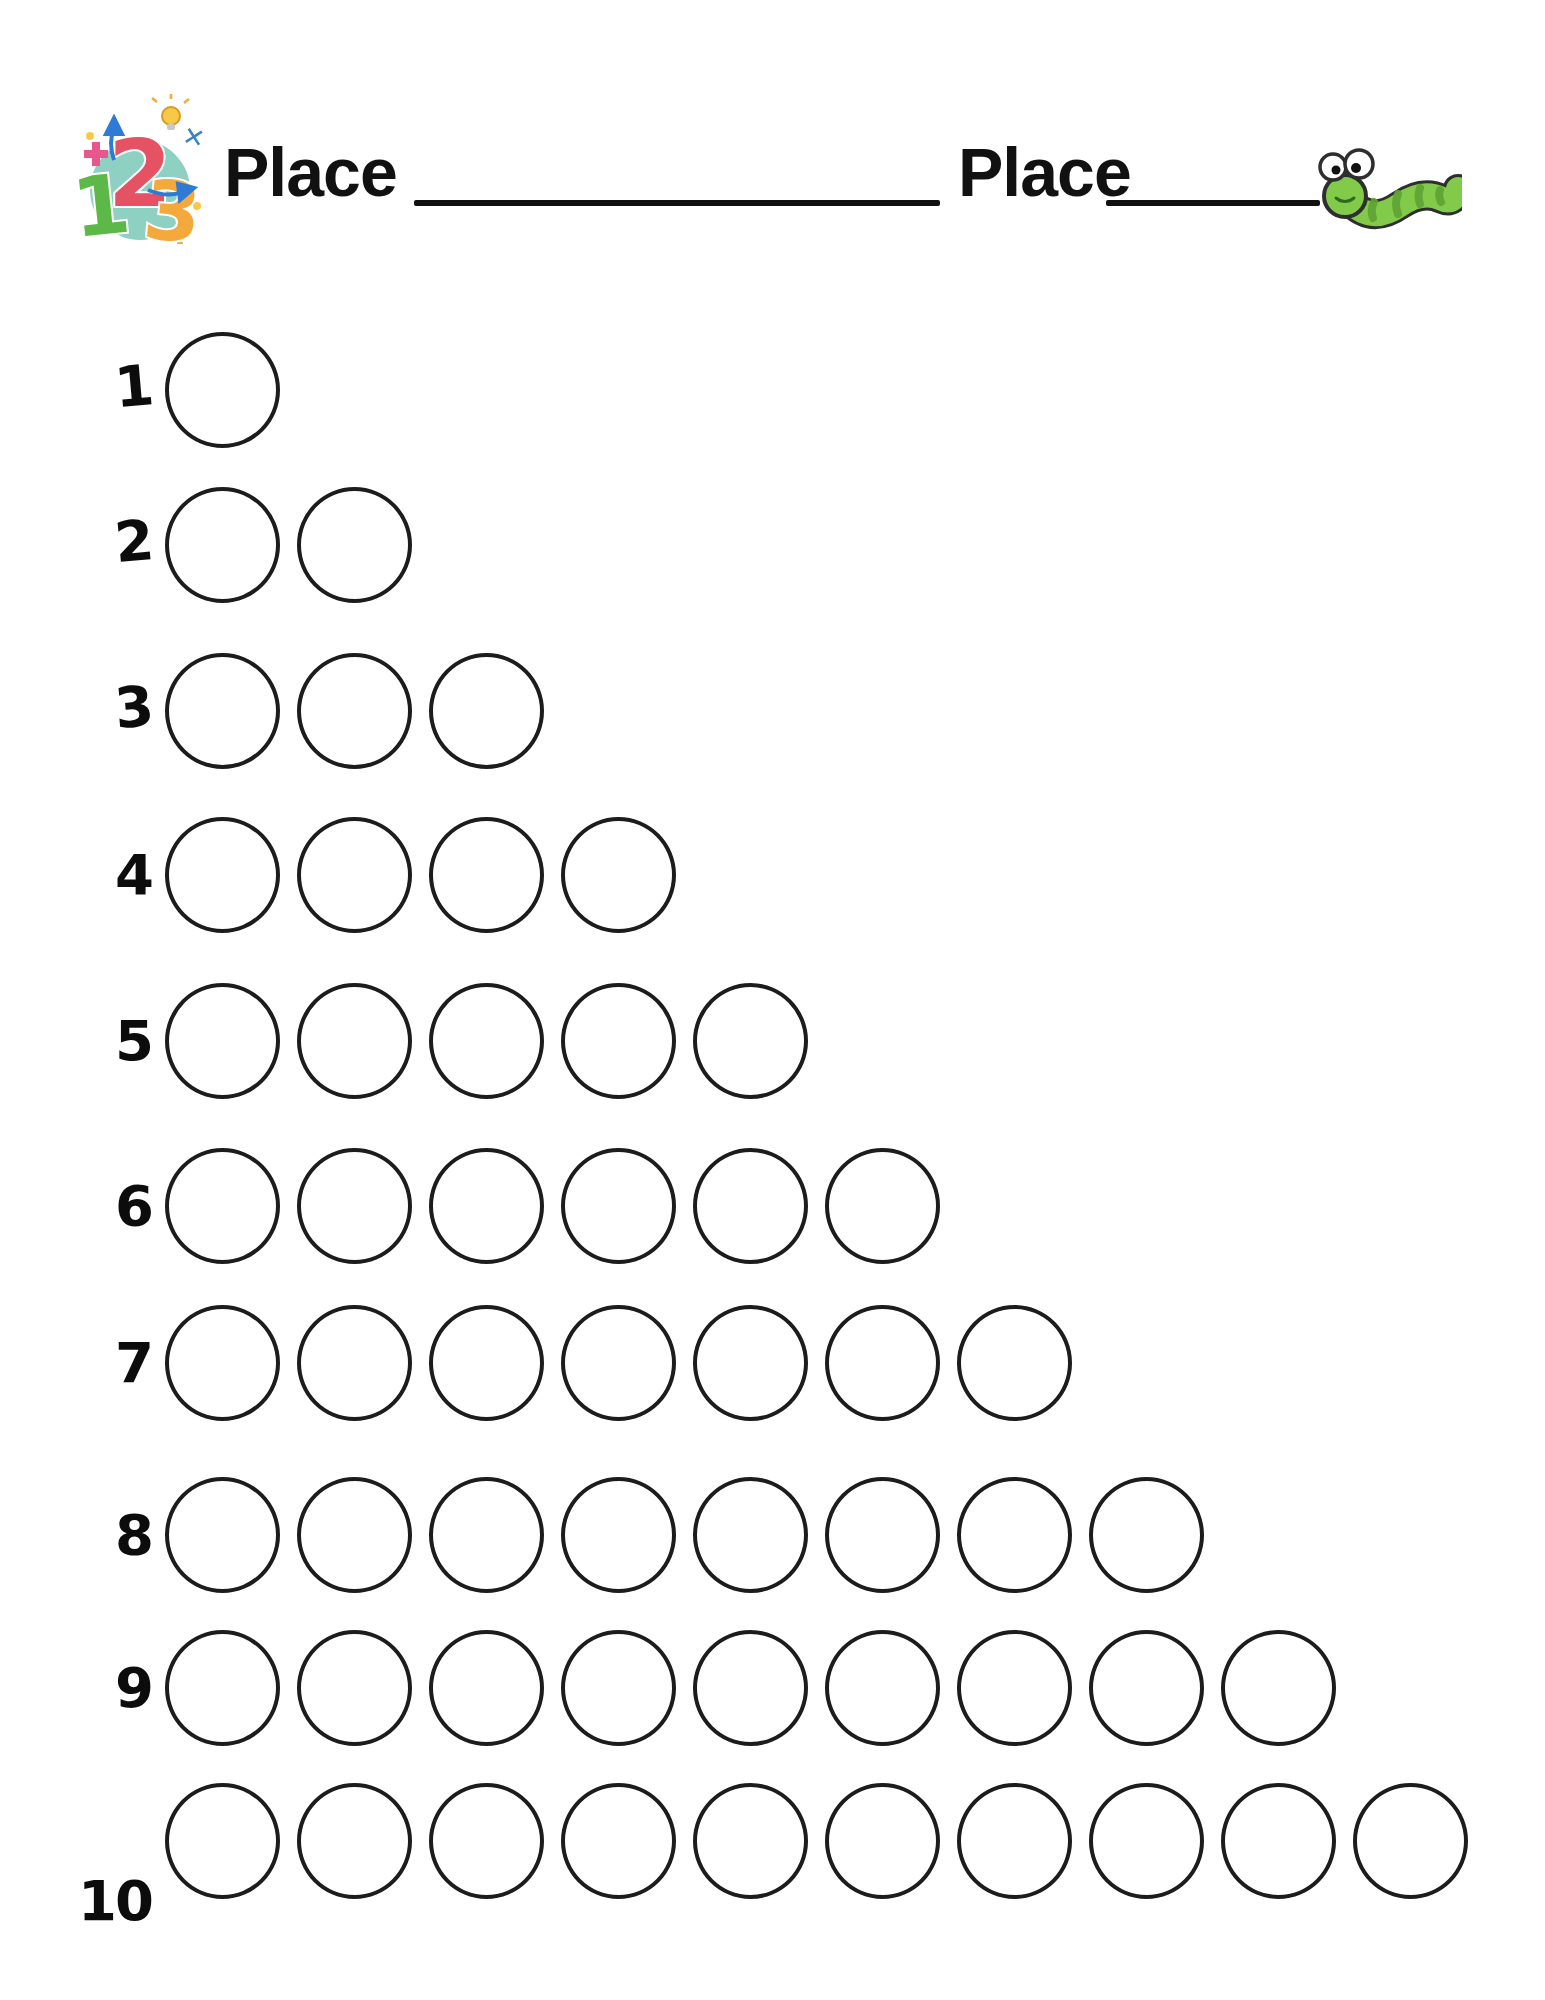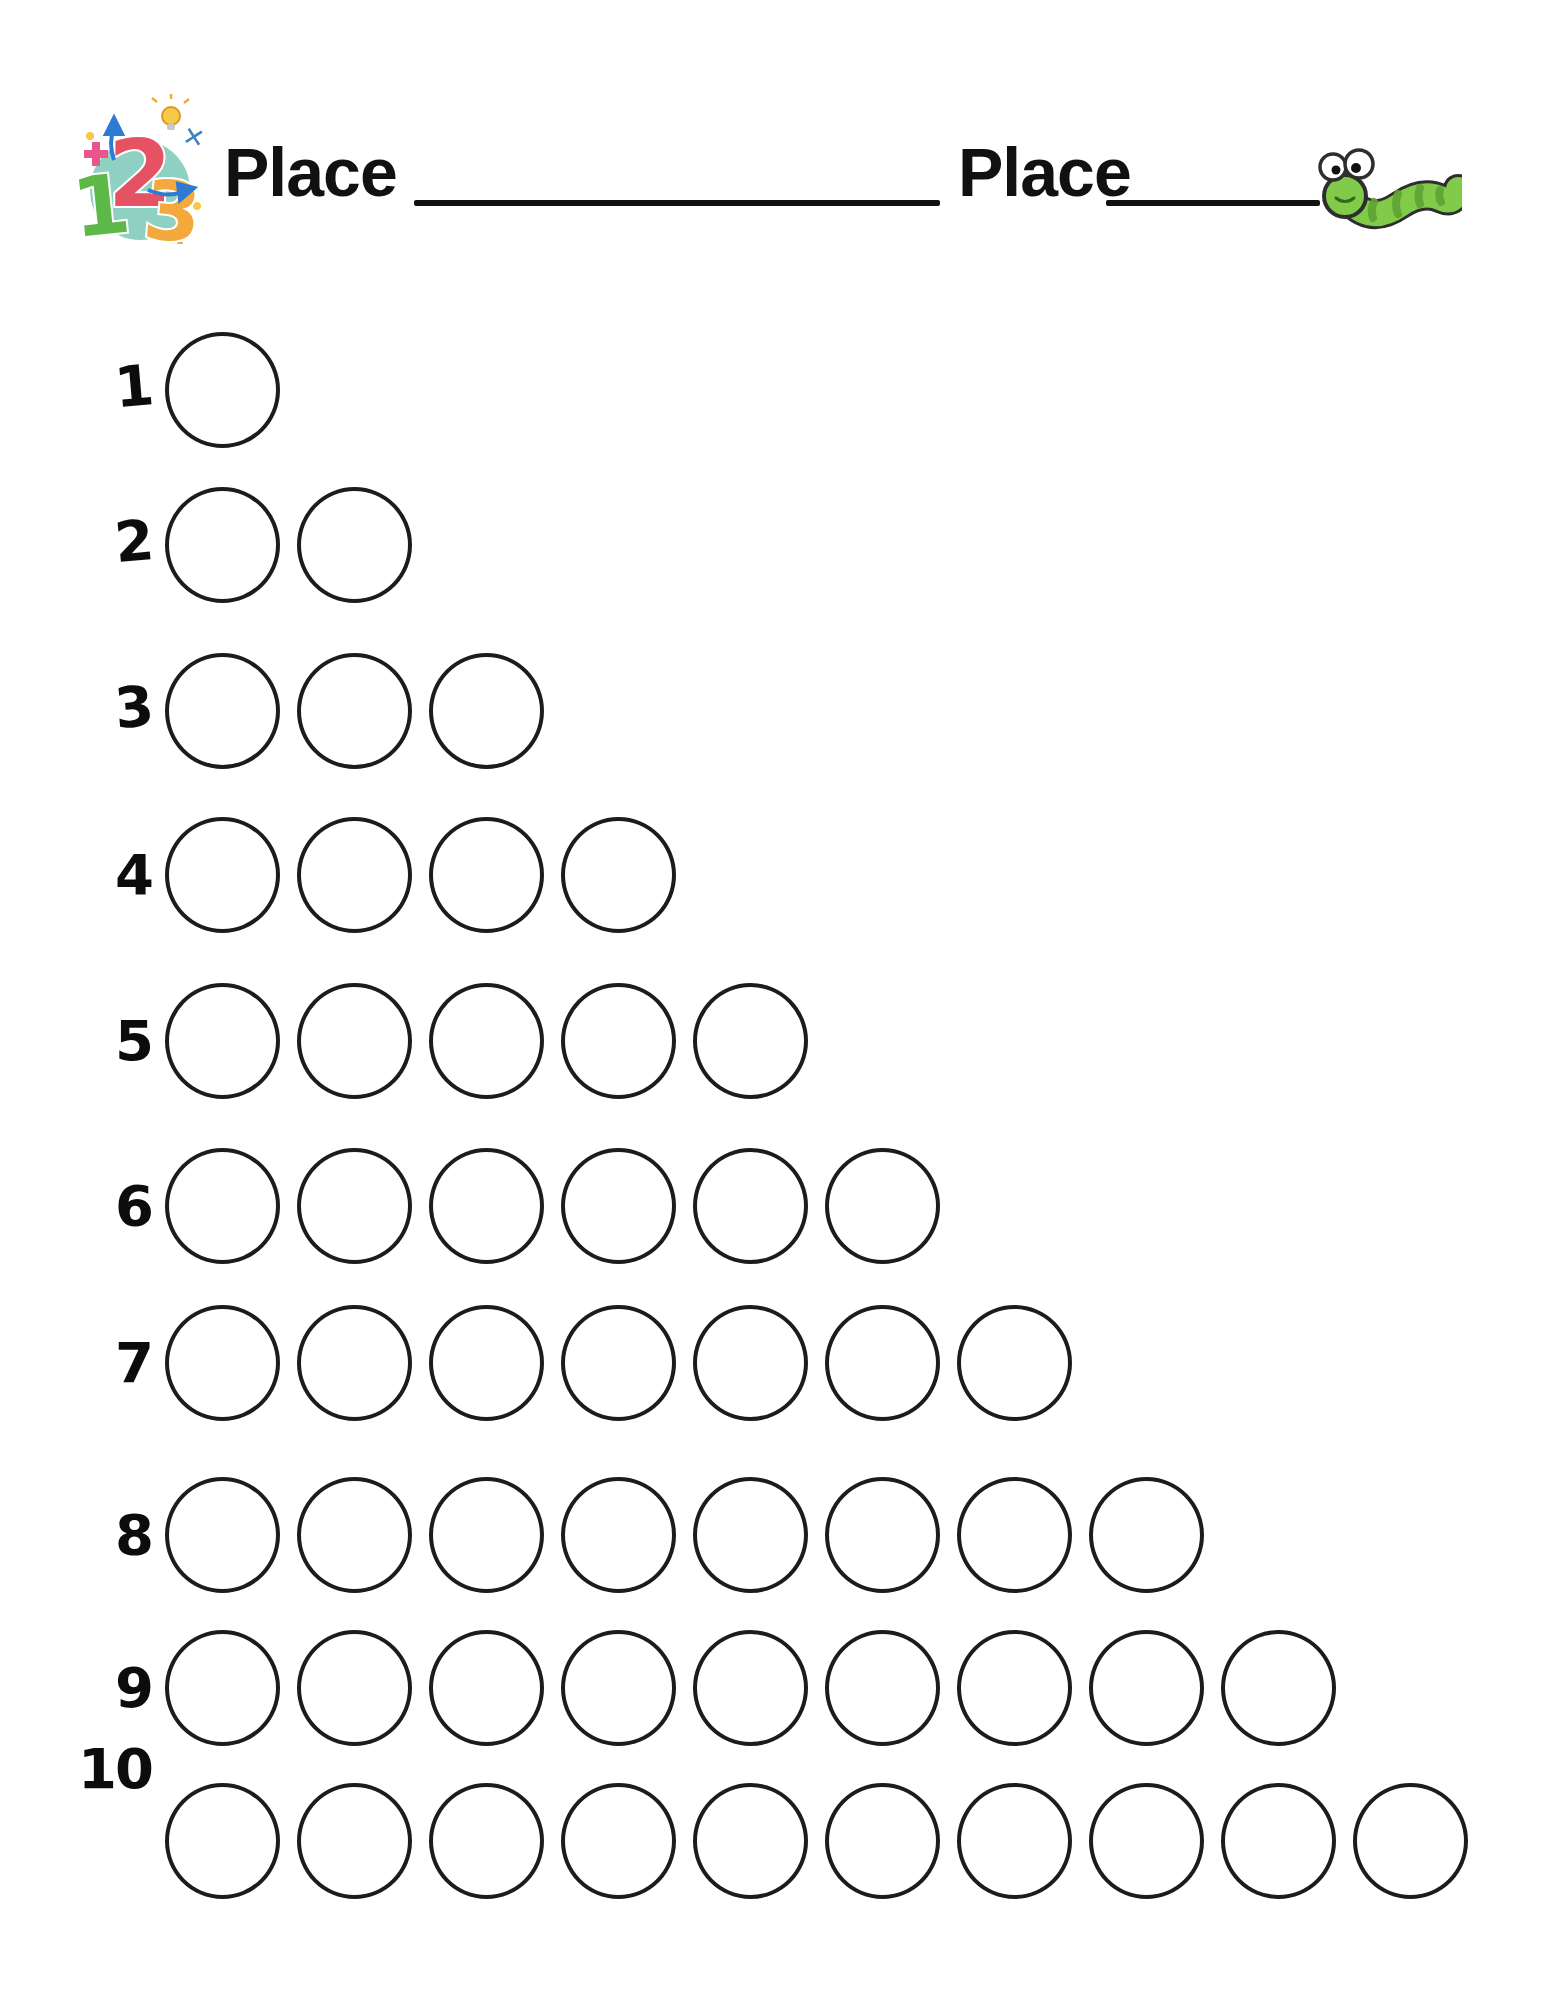--- a/index.html
+++ b/index.html
@@ -191,21 +191,21 @@
       <div class="row-label" style="top: 1657px;">9</div>
       <div class="cheerio" style="left: 165px; top: 1630px;"></div>
       <div class="cheerio" style="left: 297px; top: 1630px;"></div>
       <div class="cheerio" style="left: 429px; top: 1630px;"></div>
       <div class="cheerio" style="left: 561px; top: 1630px;"></div>
       <div class="cheerio" style="left: 693px; top: 1630px;"></div>
       <div class="cheerio" style="left: 825px; top: 1630px;"></div>
       <div class="cheerio" style="left: 957px; top: 1630px;"></div>
       <div class="cheerio" style="left: 1089px; top: 1630px;"></div>
       <div class="cheerio" style="left: 1221px; top: 1630px;"></div>
-      <div class="row-label" style="top: 1738px;">10</div>
+      <div class="row-label" style="top: 1870px;">10</div>
       <div class="cheerio" style="left: 165px; top: 1783px;"></div>
       <div class="cheerio" style="left: 297px; top: 1783px;"></div>
       <div class="cheerio" style="left: 429px; top: 1783px;"></div>
       <div class="cheerio" style="left: 561px; top: 1783px;"></div>
       <div class="cheerio" style="left: 693px; top: 1783px;"></div>
       <div class="cheerio" style="left: 825px; top: 1783px;"></div>
       <div class="cheerio" style="left: 957px; top: 1783px;"></div>
       <div class="cheerio" style="left: 1089px; top: 1783px;"></div>
       <div class="cheerio" style="left: 1221px; top: 1783px;"></div>
       <div class="cheerio" style="left: 1353px; top: 1783px;"></div>

